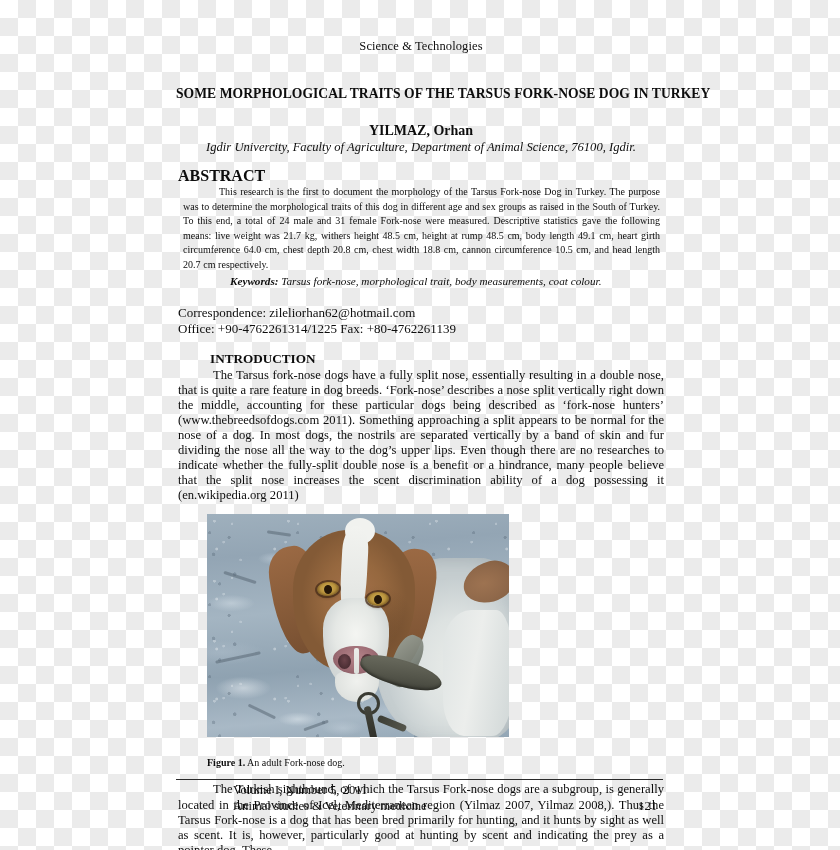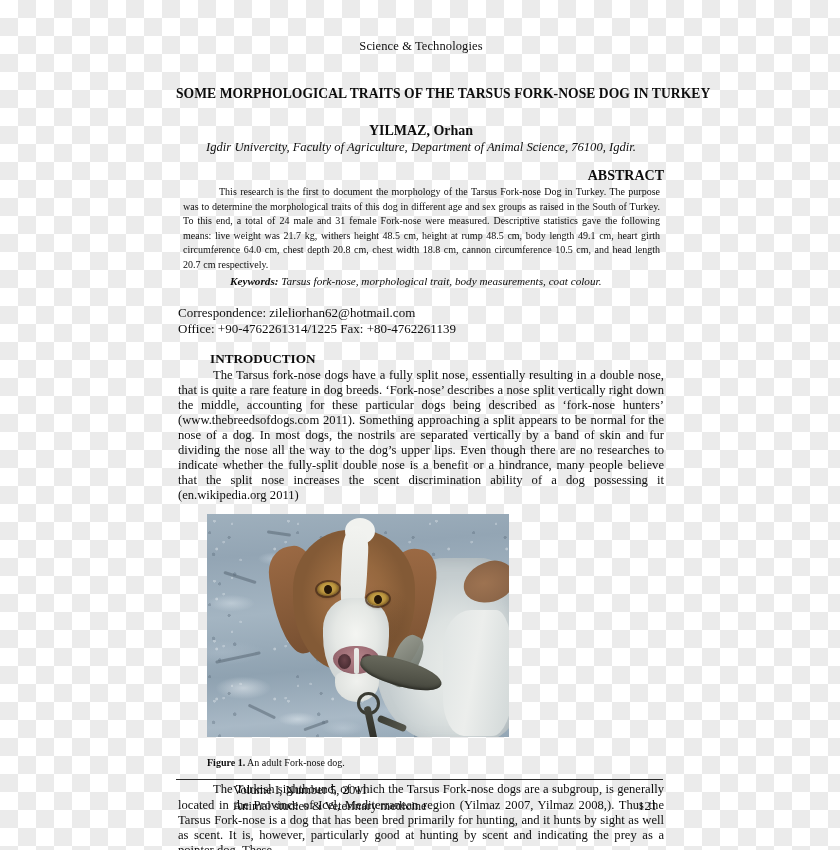--- a/index.html
+++ b/index.html
@@ -67,23 +67,23 @@
 
   .affiliation {
     text-align: center;
     font-style: italic;
     font-size: 12.6px;
     line-height: 15px;
     margin-top: 2px;
   }
 
   .section-head-center {
-    text-align: right;
+    text-align: left;
     font-weight: bold;
-    font-size: 14px;
+    font-size: 16px;
     line-height: 15px;
     margin-top: 13px;
   }
 
   .abstract-body {
     font-size: 10px;
     line-height: 14.6px;
     text-align: justify;
     text-indent: 36px;
     margin-top: 2px;

